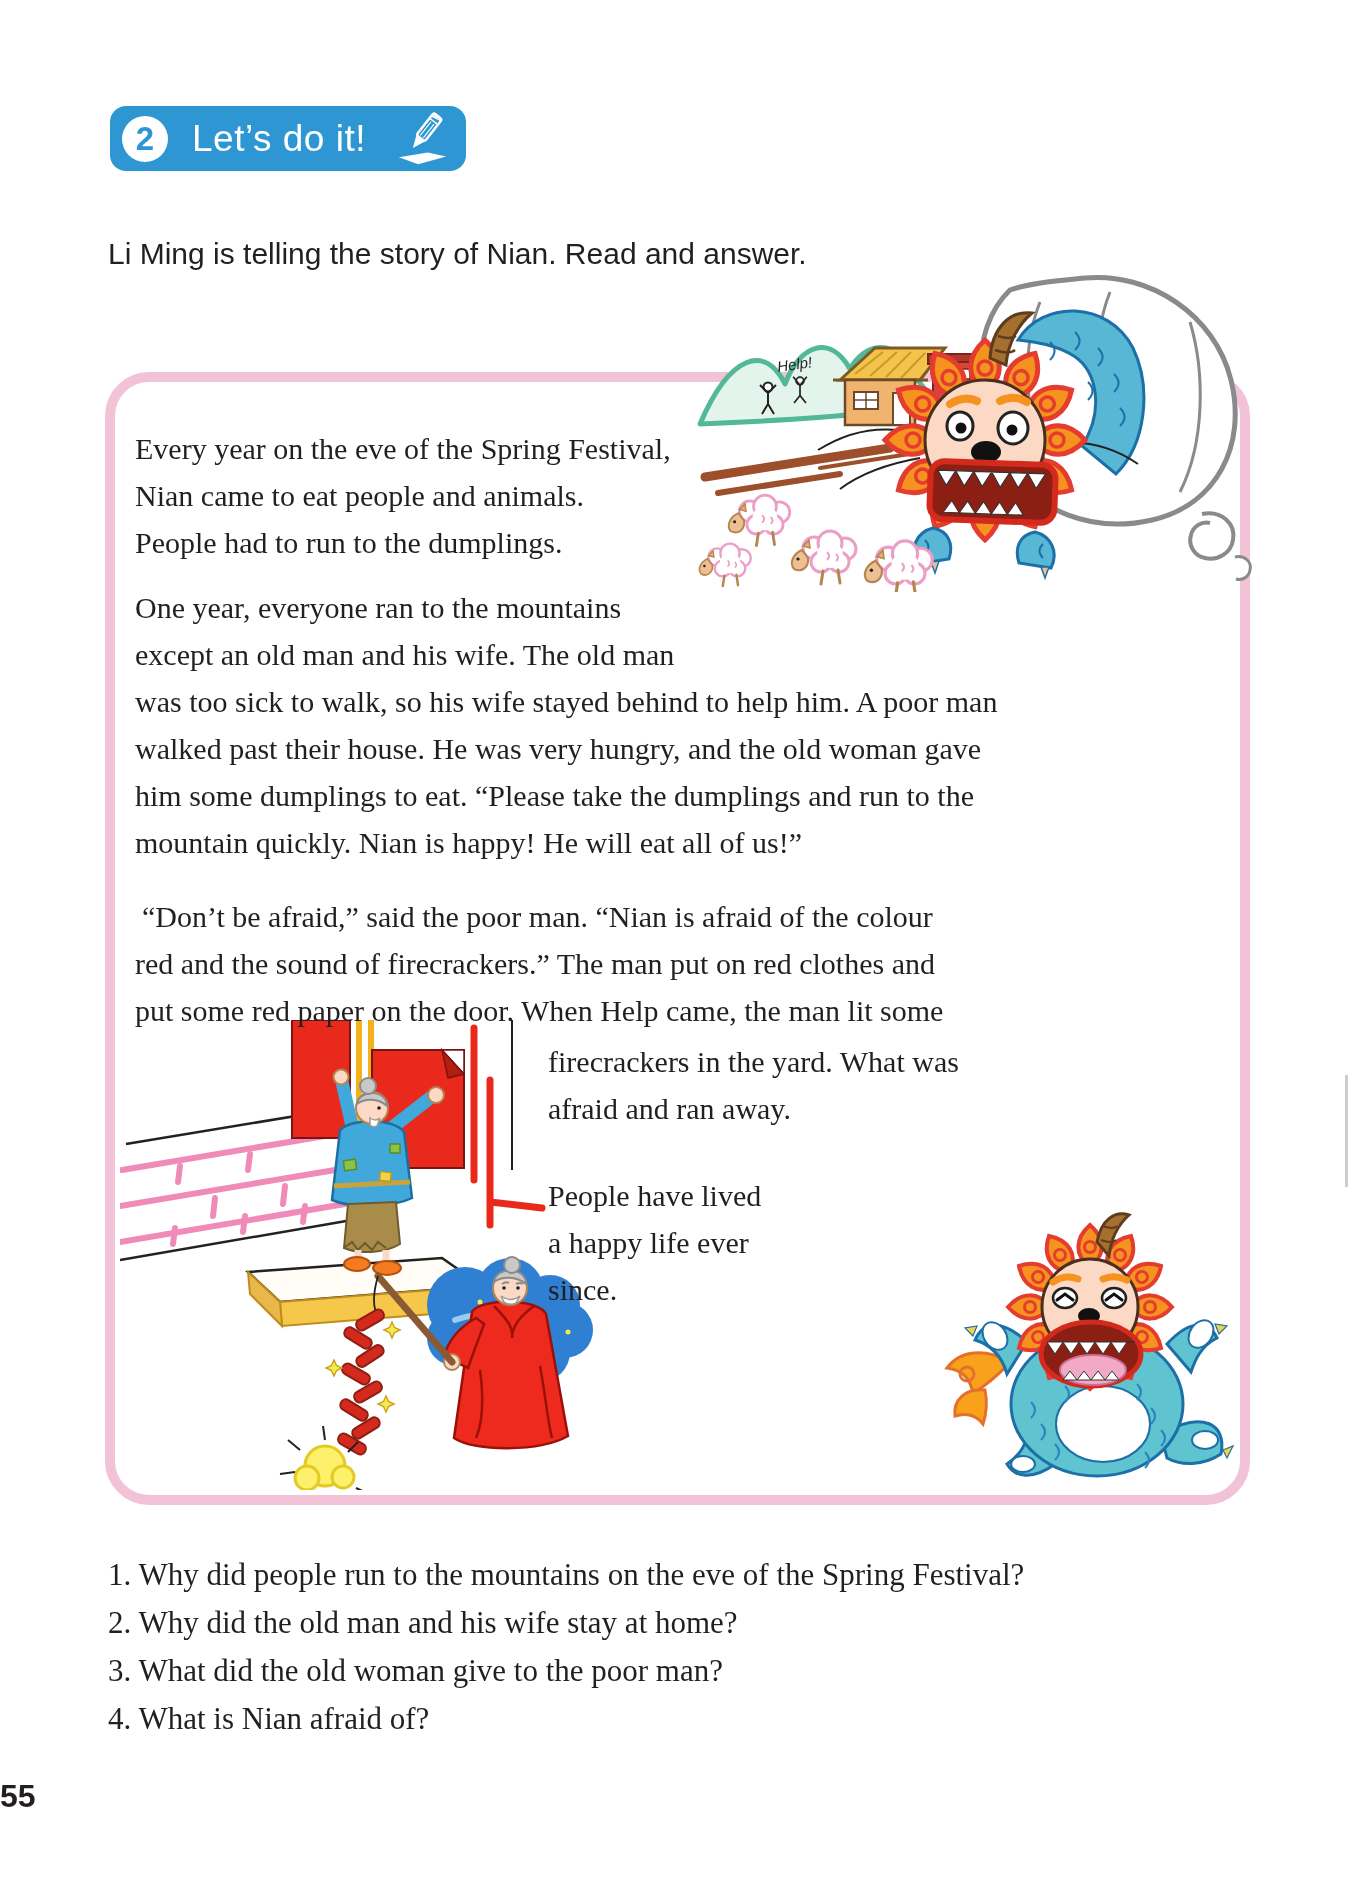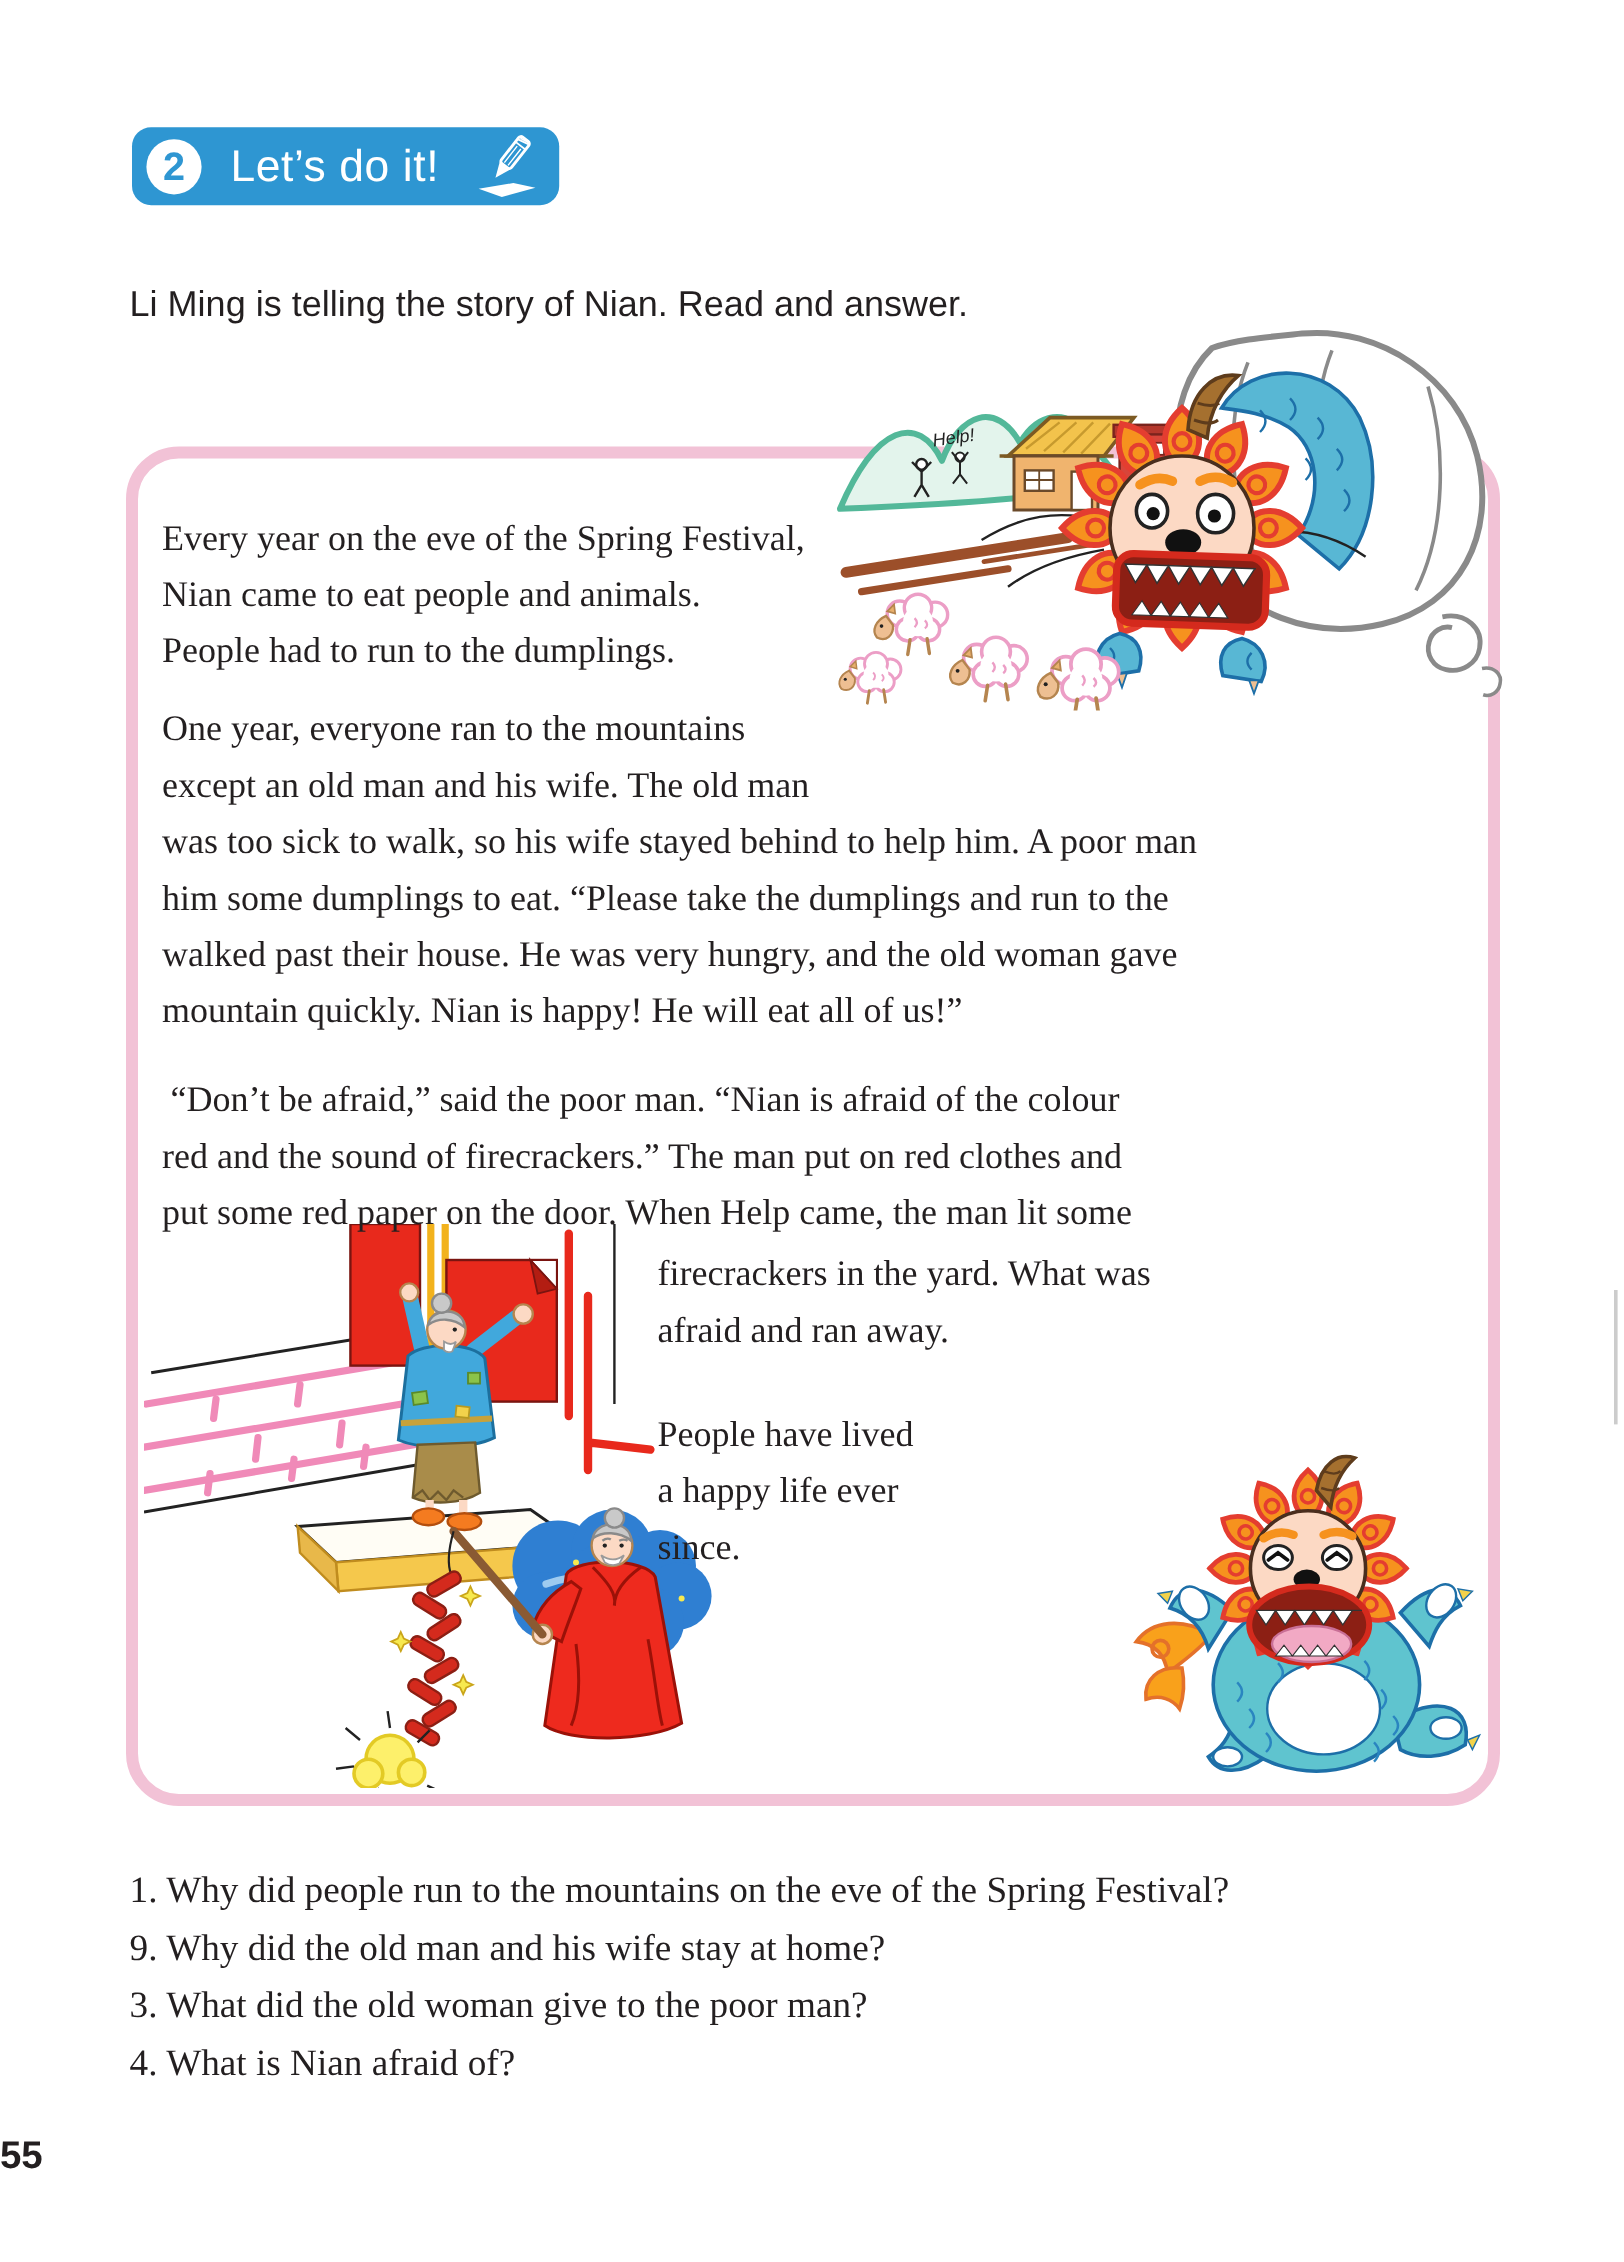--- a/index.html
+++ b/index.html
@@ -61,22 +61,22 @@
 
 <div class="s-par p1">
   <div class="s-line">Every year on the eve of the Spring Festival,</div>
   <div class="s-line">Nian came to eat people and animals.</div>
   <div class="s-line">People had to run to the dumplings.</div>
 </div>
 <div class="s-par p2">
   <div class="s-line">One year, everyone ran to the mountains</div>
   <div class="s-line">except an old man and his wife. The old man</div>
   <div class="s-line">was too sick to walk, so his wife stayed behind to help him. A poor man</div>
+  <div class="s-line">walked past their house. He was very hungry, and the old woman gave</div>
   <div class="s-line">him some dumplings to eat. “Please take the dumplings and run to the</div>
-  <div class="s-line">walked past their house. He was very hungry, and the old woman gave</div>
   <div class="s-line">mountain quickly. Nian is happy! He will eat all of us!”</div>
 </div>
 <div class="s-par p3">
   <div class="s-line indent-sm">“Don’t be afraid,” said the poor man. “Nian is afraid of the colour</div>
   <div class="s-line">red and the sound of firecrackers.” The man put on red clothes and</div>
   <div class="s-line">put some red paper on the door. When Help came, the man lit some</div>
 </div>
 <div class="s-par p3b">
   <div class="s-line">firecrackers in the yard. What was</div>
   <div class="s-line">afraid and ran away.</div>
@@ -356,20 +356,20 @@
   <path d="M142,88 l8,-6 8,6 M191,88 l8,-6 8,6" stroke="#111" stroke-width="3" fill="none" stroke-linecap="round"></path>
   <ellipse cx="174" cy="104" rx="11" ry="8" fill="#111"></ellipse>
   <ellipse cx="176" cy="142" rx="50" ry="32" fill="#8c1f14" stroke="#d42a1d" stroke-width="5"></ellipse>
   <path d="M132,130 l8,12 8,-12 8,12 8,-12 8,12 8,-12 8,12 8,-12 8,12 8,-12 L220,130 Z" fill="#fff" stroke="#333" stroke-width="1"></path>
   <ellipse cx="178" cy="158" rx="33" ry="15" fill="#f2a9c4" stroke="#c96f96" stroke-width="2"></ellipse>
   <path d="M148,168 l7,-9 7,9 7,-9 7,9 7,-9 7,9 7,-9 7,9 L204,168 Z" fill="#fff" stroke="#333" stroke-width="1"></path>
 </svg>
 
 <div class="questions">
   <div class="q-line">1. Why did people run to the mountains on the eve of the Spring Festival?</div>
-  <div class="q-line">9. Why did the old man and his wife stay at home?</div>
+  <div class="q-line">2. Why did the old man and his wife stay at home?</div>
   <div class="q-line">3. What did the old woman give to the poor man?</div>
   <div class="q-line">4. What is Nian afraid of?</div>
 </div>
 
 <div class="page-number">55</div>
 
 <div class="edge-mark"></div>
 
 </body></html>

